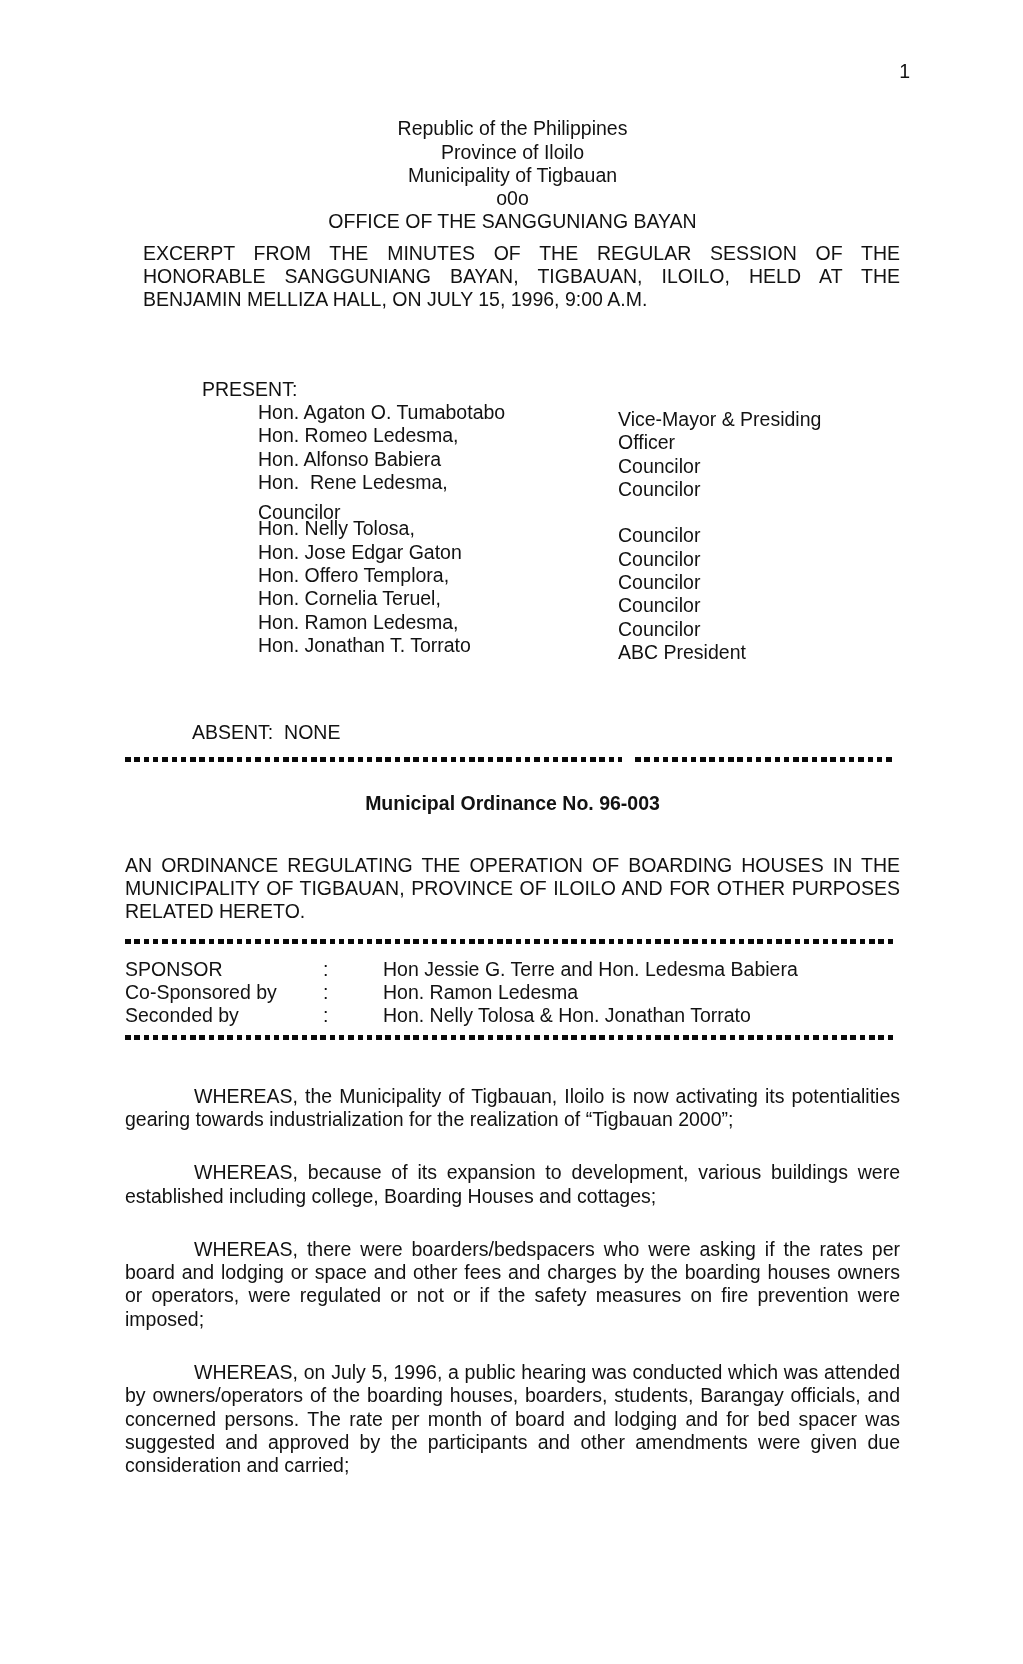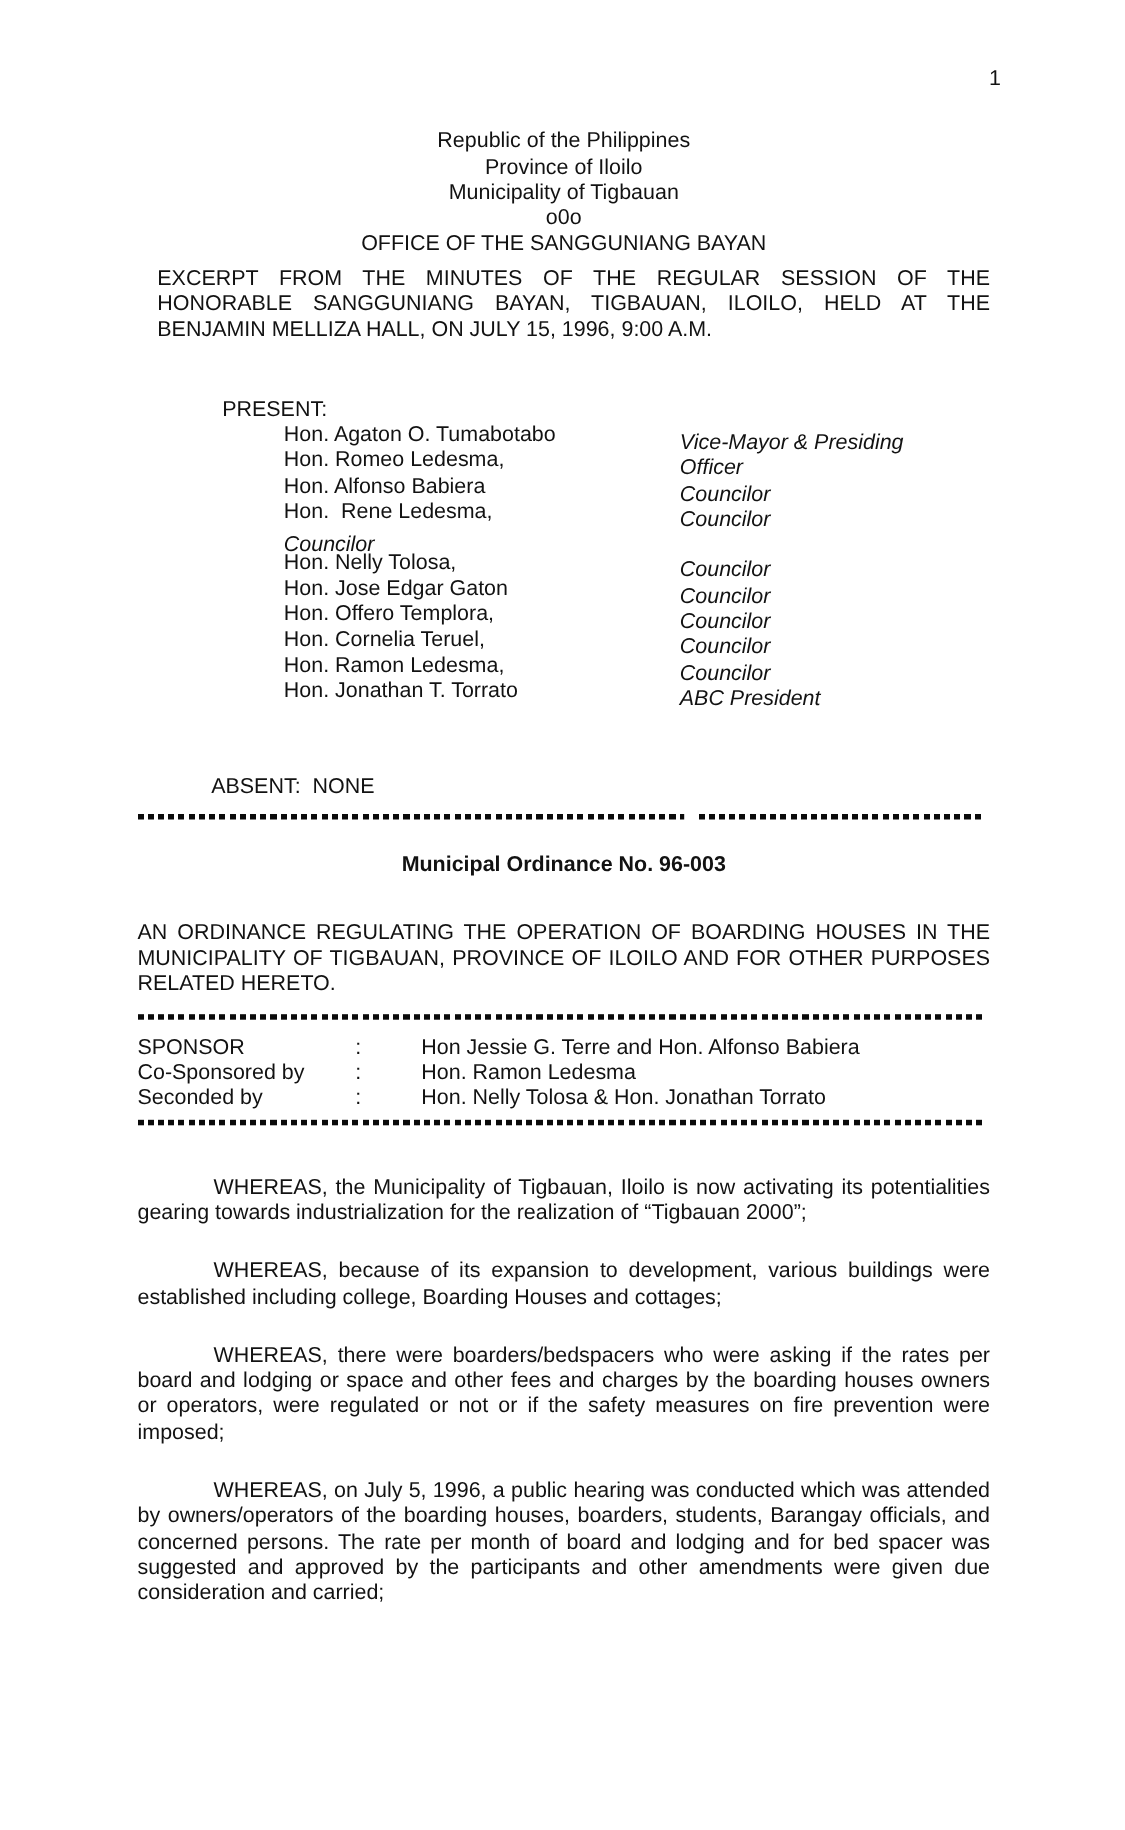--- a/index.html
+++ b/index.html
@@ -26,27 +26,27 @@
   .header-block {
     margin-top: 34px;
     text-align: center;
   }
   .excerpt {
     margin-top: 8px;
     padding-left: 18px;
     text-align: justify;
   }
   .present-label {
-    margin-top: 49px;
+    margin-top: 66px;
     padding-left: 77px;
   }
   .members { padding-left: 133px; }
   .member-row { display: flex; }
   .member-name { width: 360px; white-space: pre; }
-  .member-title { flex: 1; transform: translateY(7px); font-style: italic; }
+  .member-title { flex: 1; transform: translateY(7px); }
   .absent {
     margin-top: 64px;
     padding-left: 67px;
     white-space: pre;
   }
   .dashes {
     height: 5px;
     background: repeating-linear-gradient(90deg, #0a0a0a 0 5.5px, transparent 5.5px 9.3px);
   }
   .sep-1 { margin-top: 12px; display: flex; }
@@ -152,21 +152,21 @@
     <div class="ordinance-title">Municipal Ordinance No. 96-003</div>
 
     <div class="ordinance-subject">AN ORDINANCE REGULATING THE OPERATION OF BOARDING HOUSES IN THE MUNICIPALITY OF TIGBAUAN, PROVINCE OF ILOILO AND FOR OTHER PURPOSES RELATED HERETO.</div>
 
     <div class="dashes sep-full"></div>
 
     <div class="sponsor-table">
       <div class="sponsor-row">
         <div class="sponsor-label">SPONSOR</div>
         <div class="sponsor-colon">:</div>
-        <div class="sponsor-value">Hon Jessie G. Terre and Hon. Alfonso Babiera</div>
+        <div class="sponsor-value">Hon Jessie G. Terre and Hon. Ledesma Babiera</div>
       </div>
       <div class="sponsor-row">
         <div class="sponsor-label">Co-Sponsored by</div>
         <div class="sponsor-colon">:</div>
         <div class="sponsor-value">Hon. Ramon Ledesma</div>
       </div>
       <div class="sponsor-row">
         <div class="sponsor-label">Seconded by</div>
         <div class="sponsor-colon">:</div>
         <div class="sponsor-value">Hon. Nelly Tolosa &amp; Hon. Jonathan Torrato</div>

